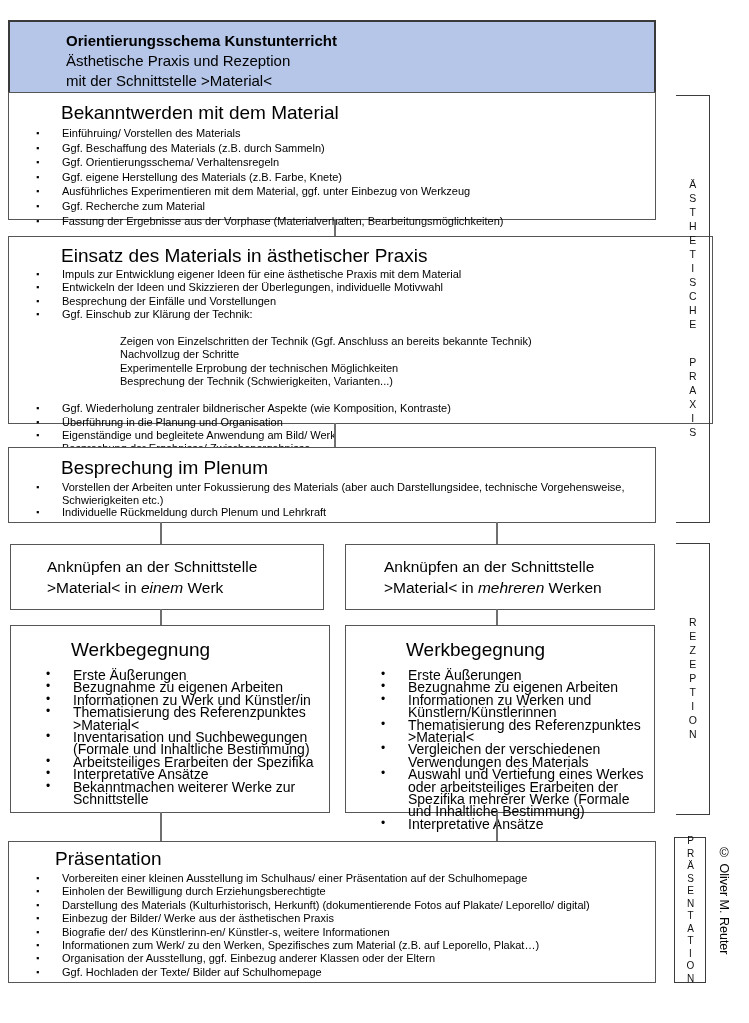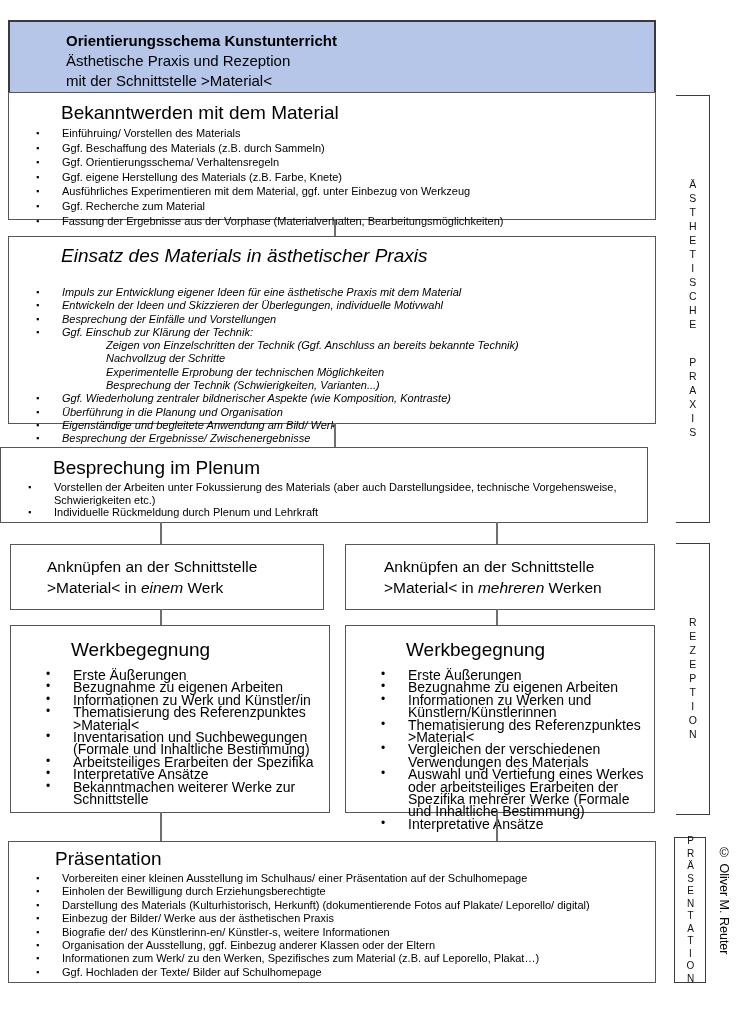--- a/index.html
+++ b/index.html
@@ -8,44 +8,44 @@
 
   .absbox { position:absolute; box-sizing:border-box; background:#fff; border:1.5px solid #565656; }
 
   
   #header { left:8px; top:20px; width:648px; height:77px; background:#b5c6e8; border:2px solid #3a3a3a;
             padding:9px 0 0 56px; font-size:15px; line-height:20px; }
   #header .h-title { font-weight:bold; }
 
   
   #box1 { left:8px;  top:92px;  width:648px; height:128px; }
-  #box2 { left:8px;  top:236px; width:648px; height:188px;font-style:italic; }
-  #box3 { left:0;  top:447px; width:648px; height:76px;  }
+  #box2 { left:8px;  top:236px; width:705px; height:188px; }
+  #box3 { left:8px;  top:447px; width:648px; height:76px;  }
   #pbox { left:8px;  top:841px; width:648px; height:142px; }
 
   #bleft  { left:10px;  top:544px; width:314px; height:66px; display:flex; flex-direction:column; justify-content:center; padding-left:36px; font-size:15.5px; line-height:21.5px; }
   #bright { left:345px; top:544px; width:310px; height:66px; display:flex; flex-direction:column; justify-content:center; padding-left:38px; font-size:15.5px; line-height:21.5px; }
   .it { font-style:italic; }
 
   #wleft  { left:10px;  top:625px; width:320px; height:188px; }
   #wright { left:345px; top:625px; width:310px; height:188px; }
 
   .btitle { font-size:19px; line-height:21px; padding:9px 4px 1px 52px; }
   #box2 .btitle { padding-top:8px; }
   #pbox .btitle { padding:6px 4px 1px 46px; }
   .wtitle { font-size:19px; line-height:21px; padding:13px 4px 9px 60px; }
 
   ul.blist { list-style:none; margin:2px 0 0 0; padding:0; font-size:11px; }
   ul.blist li { position:relative; padding-left:53px; padding-right:6px; }
   ul.sq li::before { content:"▪"; position:absolute; left:27px; top:0; font-size:9px; }
   #box1 ul.blist { line-height:14.6px; }
-  #box2 ul.blist { line-height:13.3px; margin-top:19px; }
+  #box2 ul.blist { line-height:13.3px; margin-top:1px; }
   #box3 ul.blist { line-height:12.6px; }
   #pbox ul.blist { line-height:13.4px; }
-  ul.plain { list-style:none; margin:0; padding:0; font-size:11px; line-height:13.3px; }
+  ul.plain { list-style:none; margin:14px; padding:0; font-size:11px; line-height:13.3px; }
   ul.plain li { padding-left:97px; padding-right:6px; }
 
   ul.wlist { list-style:none; margin:0; padding:0; font-size:14px; line-height:12.4px; }
   ul.wlist li { position:relative; padding-left:62px; padding-right:6px; }
   ul.wlist li::before { content:"•"; position:absolute; left:35px; top:-1px; font-size:12px; }
 
   
   .conn { position:absolute; width:1.5px; background:#6f6f6f; }
   #conn1  { left:334px; top:219px; height:18px; }
   #conn2  { left:334px; top:423px; height:25px; }
@@ -173,22 +173,22 @@
   <div id="conn5b" class="conn"></div>
 
   <div id="pbox" class="absbox">
     <div class="btitle">Präsentation</div>
     <ul class="blist sq">
       <li>Vorbereiten einer kleinen Ausstellung im Schulhaus/ einer Präsentation auf der Schulhomepage</li>
       <li>Einholen der Bewilligung durch Erziehungsberechtigte</li>
       <li>Darstellung des Materials (Kulturhistorisch, Herkunft) (dokumentierende Fotos auf Plakate/ Leporello/ digital)</li>
       <li>Einbezug der Bilder/ Werke aus der ästhetischen Praxis</li>
       <li>Biografie der/ des Künstlerinn-en/ Künstler-s, weitere Informationen</li>
+      <li>Informationen zum Werk/ zu den Werken, Spezifisches zum Material (z.B. auf Leporello, Plakat…)</li>
       <li>Organisation der Ausstellung, ggf. Einbezug anderer Klassen oder der Eltern</li>
-      <li>Informationen zum Werk/ zu den Werken, Spezifisches zum Material (z.B. auf Leporello, Plakat…)</li>
       <li>Ggf. Hochladen der Texte/ Bilder auf Schulhomepage</li>
     </ul>
   </div>
 
   <div id="bracket1" class="vbracket">
     <span class="vletters">ÄSTHETISCHE</span>
     <span class="vletters second">PRAXIS</span>
   </div>
 
   <div id="bracket2" class="vbracket">

